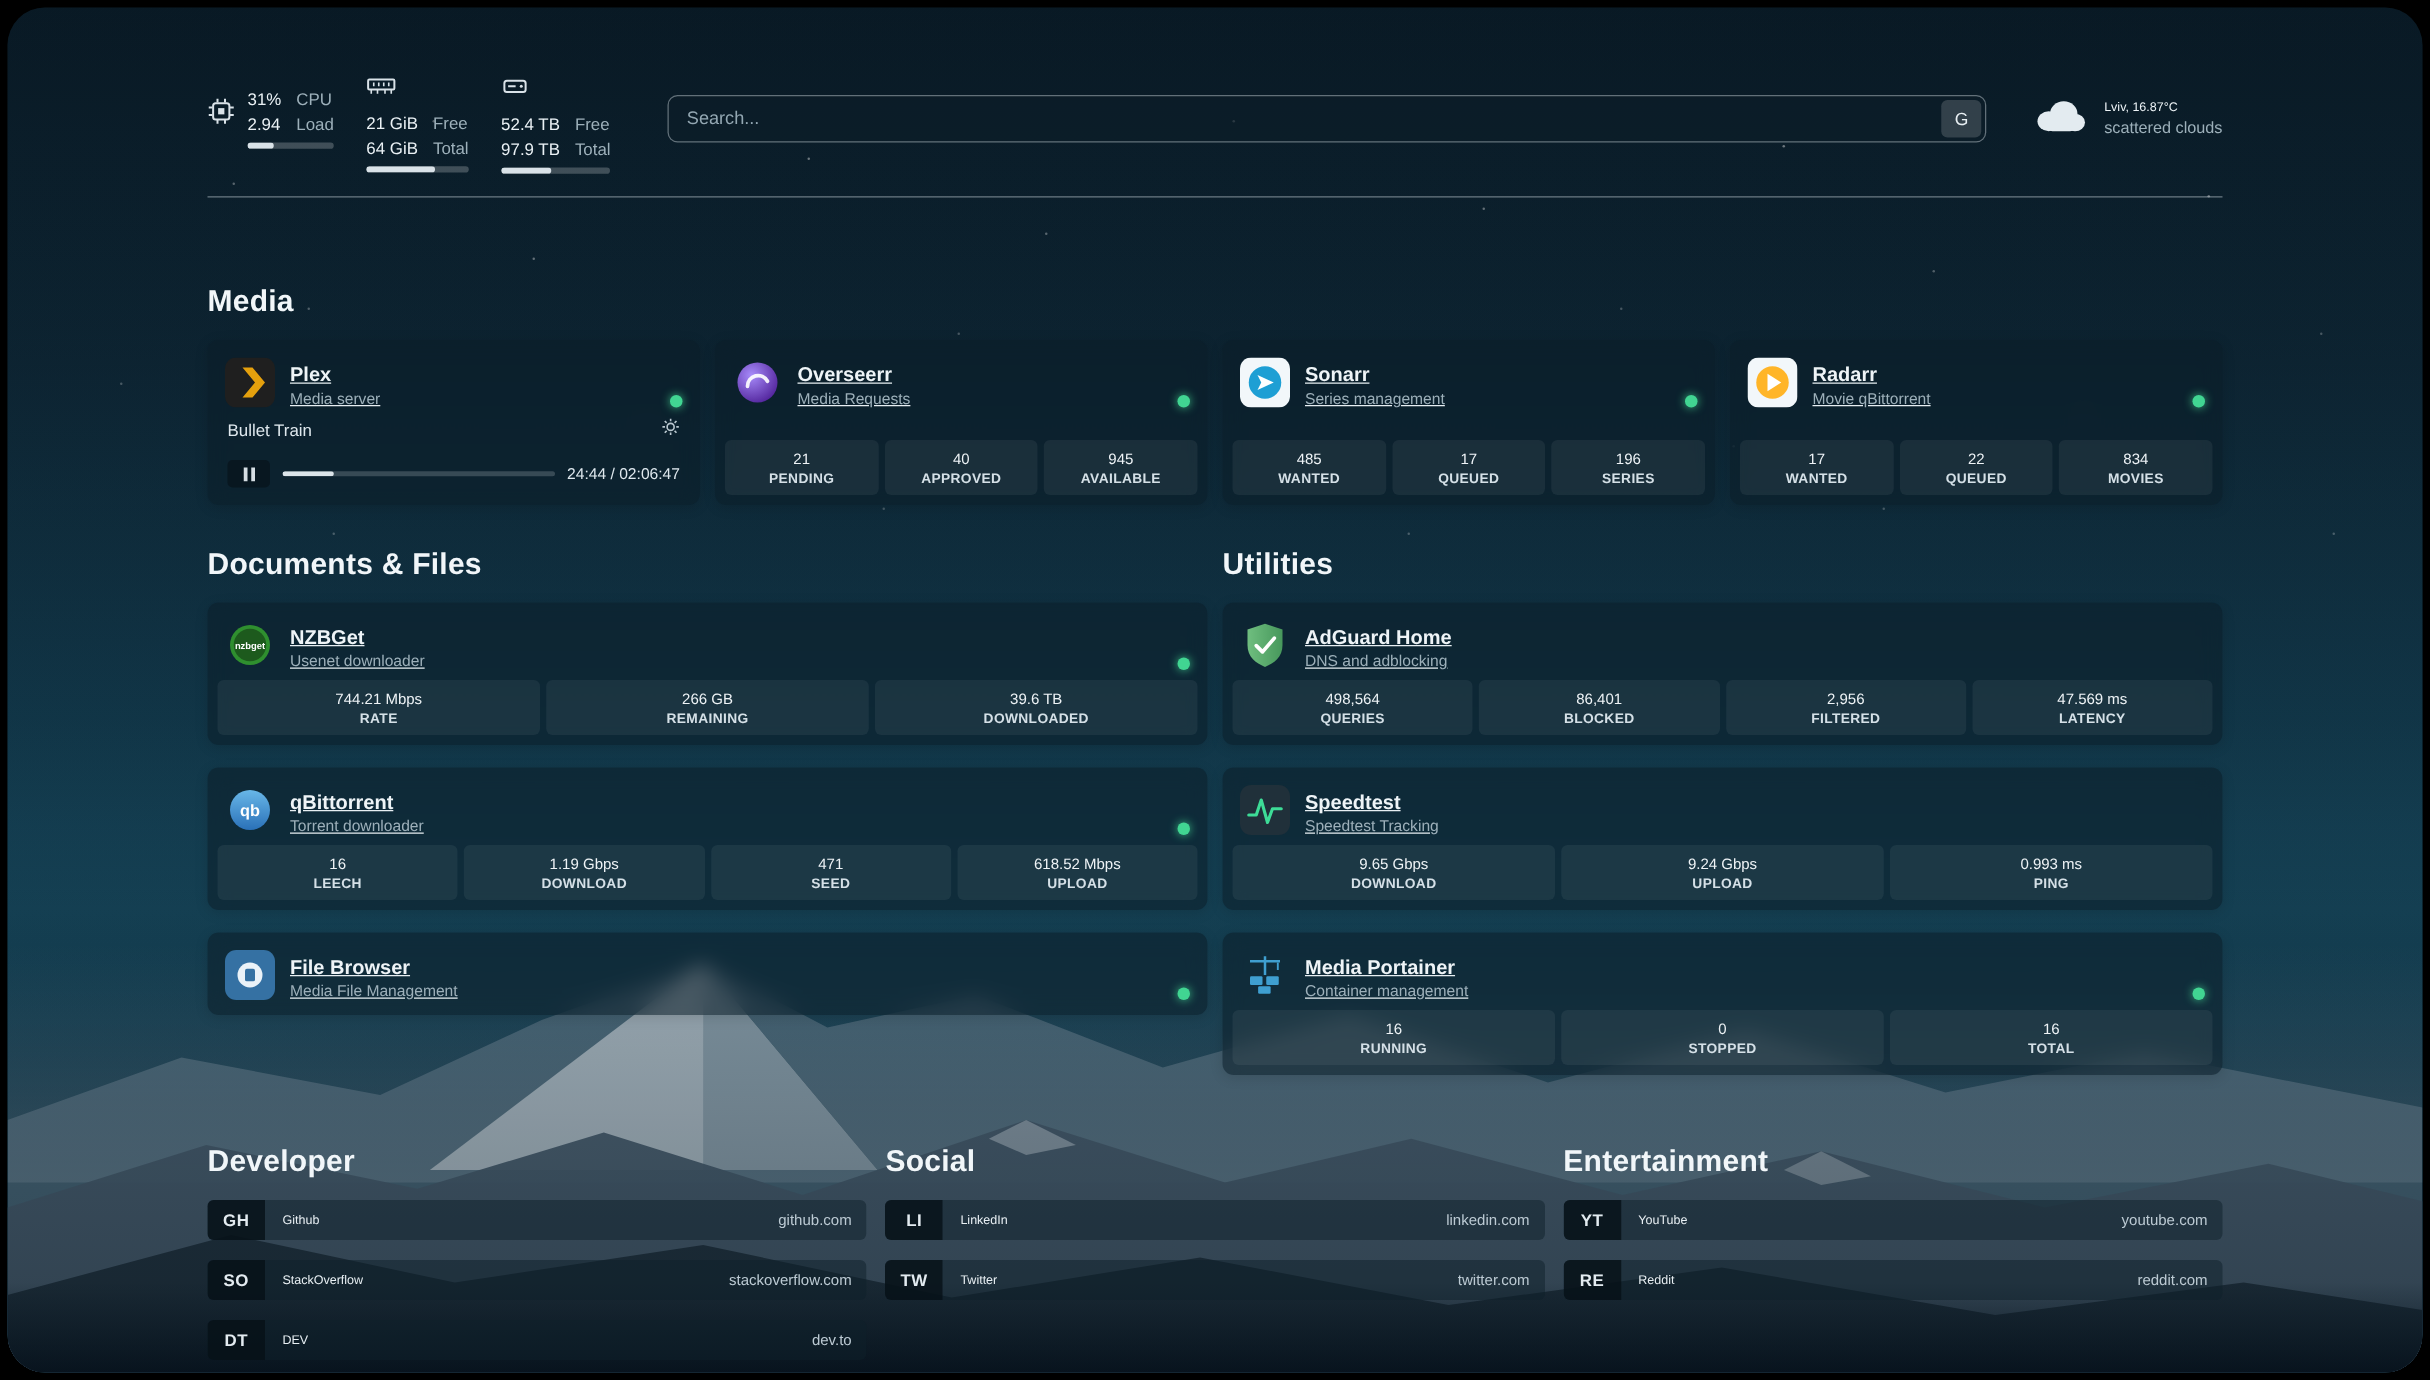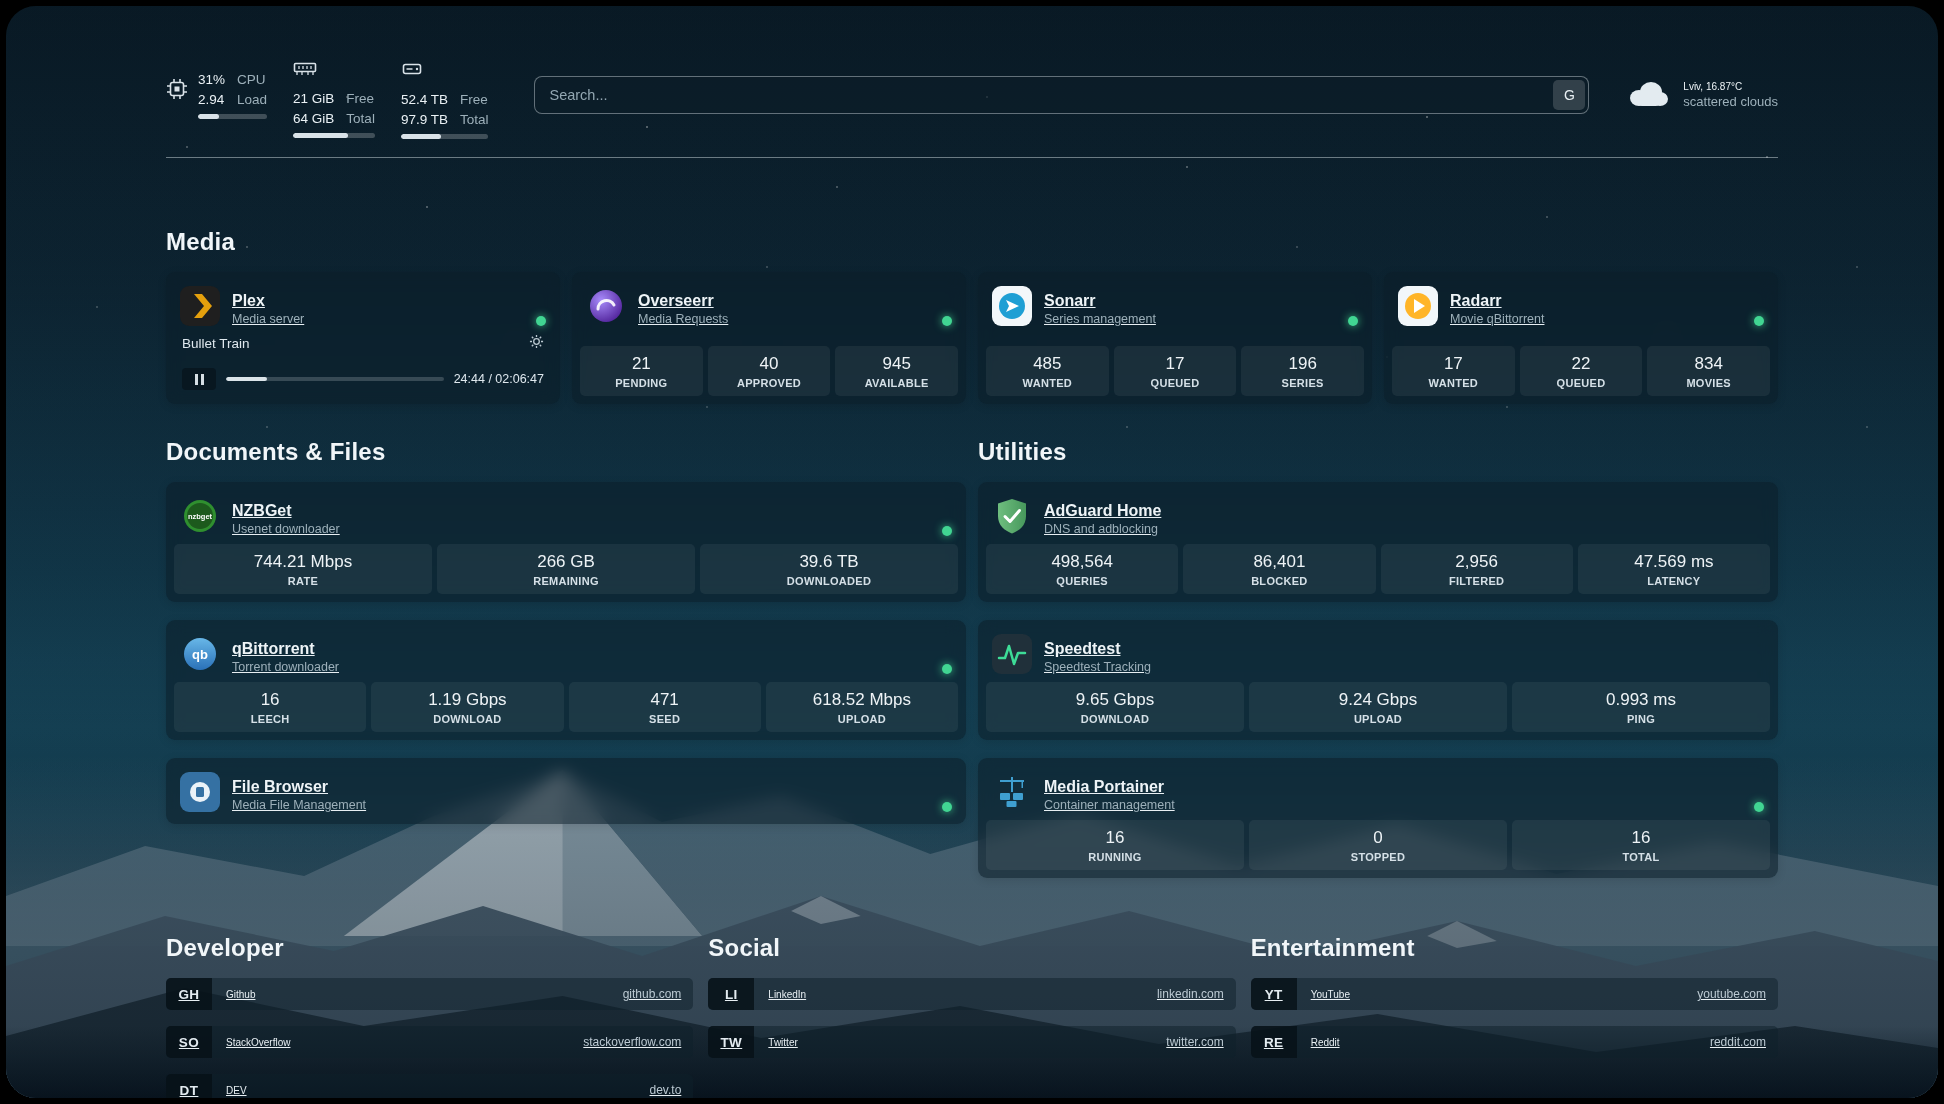--- a/index.html
+++ b/index.html
@@ -54,21 +54,21 @@
     display:flex;flex-direction:column;box-shadow:0 2px 10px rgba(0,0,0,.12);}
   .media-grid .card{min-height:132px;}
   .card-head{display:flex;align-items:flex-end;gap:12px;padding:8px 8px 6px;text-decoration:underline;}
   .app-icon{width:40px;height:40px;flex:0 0 40px;}
   .app-name{font-size:16px;font-weight:600;color:#eef4f7;}
   .app-sub{font-size:12.5px;color:#9db0ba;margin-top:2px;}
   .dot{margin-left:auto;width:10px;height:10px;border-radius:50%;background:#41d592;
     box-shadow:0 0 8px rgba(65,213,146,.9);flex:0 0 10px;}
   .stats{display:flex;gap:5px;margin-top:auto;padding:2px;}
   .stat{flex:1;background:rgba(255,255,255,.06);border-radius:5px;text-align:center;padding:8px 2px 7px;}
-  .stat-value{font-size:17px;color:#eef3f6;}
+  .stat-value{font-size:12px;color:#eef3f6;}
   .stat-label{font-size:11px;font-weight:700;color:#d5e0e7;margin-top:3px;letter-spacing:.3px;}
 
   
   .np-row{display:flex;align-items:center;justify-content:space-between;padding:2px 10px 0;}
   .np-title{font-size:13.5px;color:#dfe8ee;}
   .player{display:flex;align-items:center;gap:10px;padding:8px 10px 8px;margin-top:auto;}
   .pause{width:34px;height:22px;background:rgba(8,20,28,.75);border-radius:4px;display:flex;
     align-items:center;justify-content:center;gap:3px;border:none;cursor:pointer;flex:0 0 34px;}
   .pause i{display:block;width:3px;height:11px;background:#d6dee3;}
   .track{flex:1;height:4px;background:rgba(255,255,255,.18);border-radius:2px;overflow:hidden;}
@@ -76,21 +76,21 @@
   .time{font-size:12.5px;color:#dfe8ee;white-space:nowrap;}
 
   .columns{display:grid;grid-template-columns:1fr 1fr;gap:0 12px;margin-top:34px;}
   .col-title{margin:0 0 16px;}
   .col .card{margin-bottom:18px;}
   .col .card:last-child{margin-bottom:0;}
 
   .links-grid{display:grid;grid-template-columns:repeat(3,1fr);gap:0 15px;margin-top:56px;}
   .links-title{margin:0 0 16px;}
   .bm-row{display:flex;align-items:center;height:32px;background:rgba(14,31,41,.5);border-radius:5px;
-    overflow:hidden;margin-bottom:16px;cursor:pointer;text-decoration:underline;}
+    overflow:hidden;margin-bottom:16px;cursor:pointer;}
   .bm-abbr{width:46px;align-self:stretch;background:rgba(6,16,23,.8);display:flex;align-items:center;
     justify-content:center;font-size:13.5px;font-weight:600;color:#e3ebf0;letter-spacing:.4px;}
   .bm-name{margin-left:14px;font-size:10px;color:#e8eff3;}
   .bm-domain{margin-left:auto;margin-right:12px;font-size:12px;color:#bccad3;}
 </style>
 </head>
 <body>
 
 <div class="screen">
   <div class="stars"></div>

